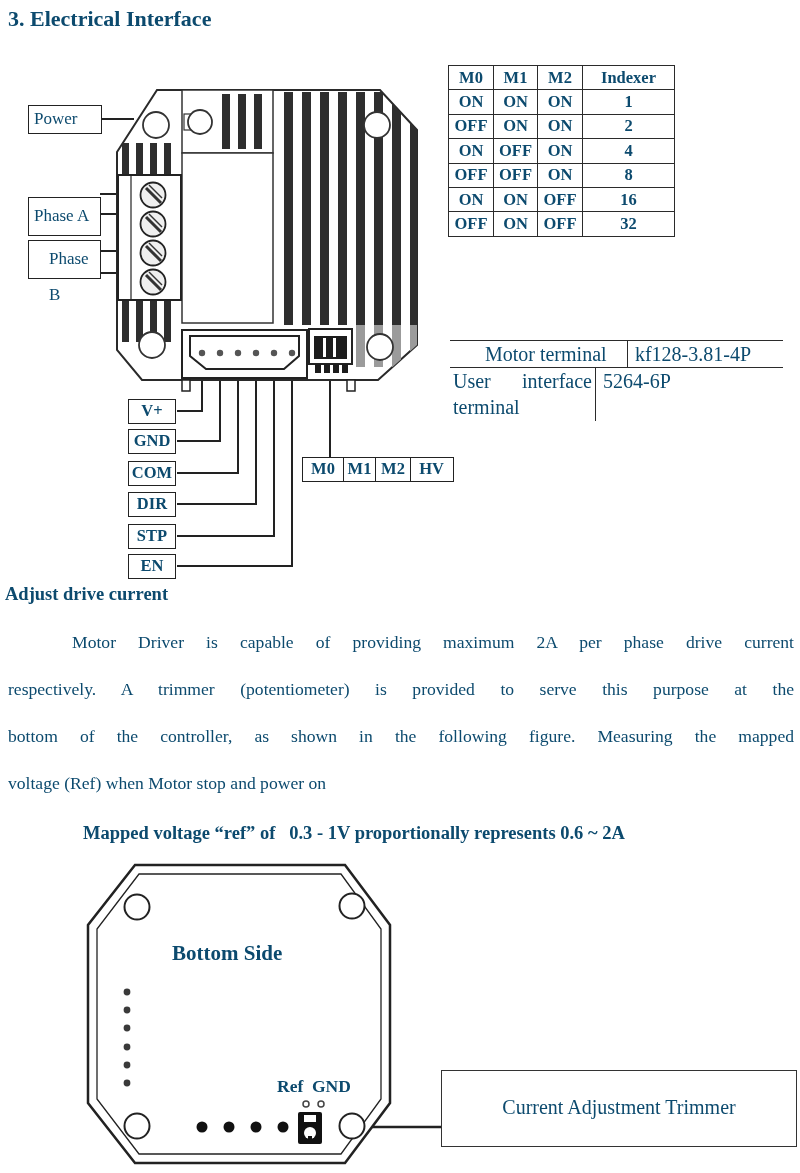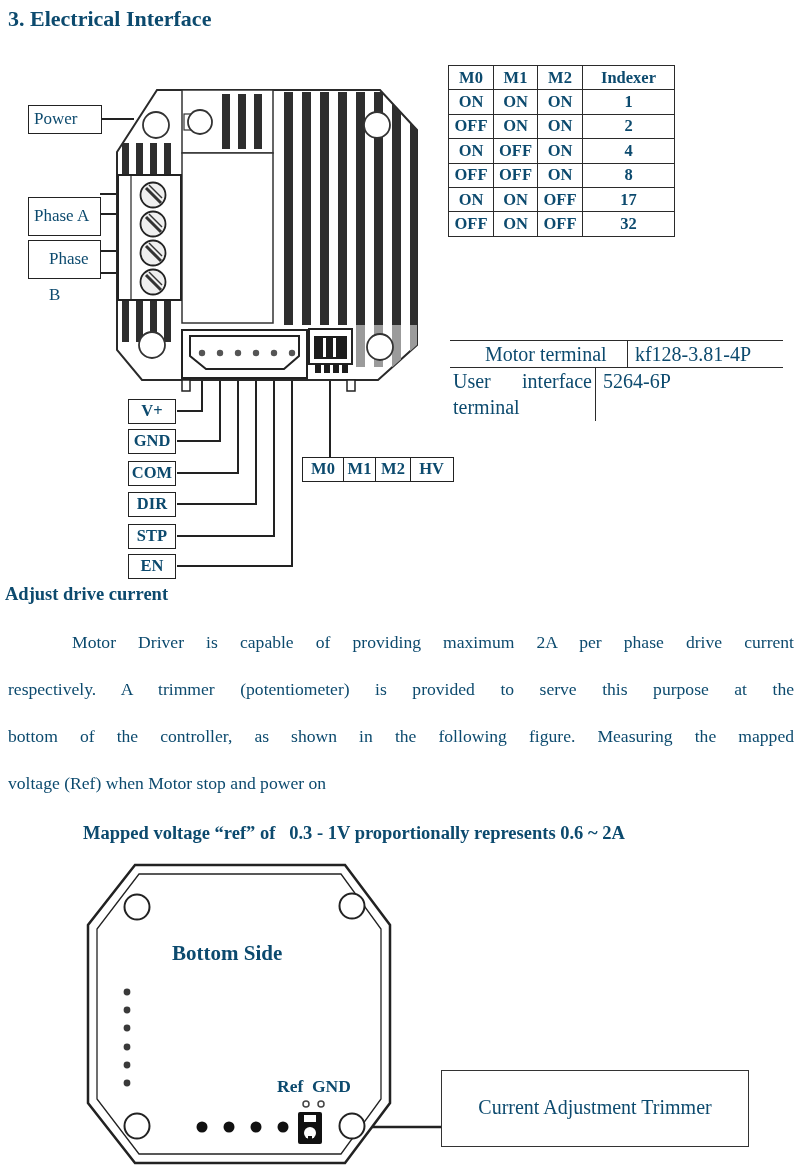--- a/index.html
+++ b/index.html
@@ -40,21 +40,21 @@
   .phaseb{left:28px;top:240px;width:73px;height:39px;line-height:36px;padding-left:20px;}
   .pin{left:128px;width:48px;height:25px;line-height:22px;text-align:center;
        font-weight:bold;font-size:16.5px;border:1.6px solid #222;background:#fff;box-sizing:border-box;}
   .modes{left:302px;top:457px;display:flex;}
   .mcell{border:1.5px solid #222;height:25px;line-height:22px;text-align:center;
          font-weight:bold;font-size:16.5px;background:#fff;box-sizing:border-box;margin-left:-1.5px;}
   .mcell:first-child{margin-left:0;}
   
   .bottomside{left:172px;top:941px;font-size:21px;font-weight:bold;}
   .refgnd{left:277px;top:1076px;font-size:17.5px;font-weight:bold;}
-  .trimbox{left:441px;top:1070px;width:308px;height:77px;border:1.6px solid #333;
+  .trimbox{left:441px;top:1070px;width:356px;height:77px;border:1.6px solid #333;
            box-sizing:border-box;text-align:center;line-height:73px;font-size:20px;background:#fff;}
   svg{position:absolute;}
 </style>
 </head>
 <body>
 
 <div class="page">
 
   <div class="abs title">3. Electrical Interface</div>
 
@@ -221,21 +221,21 @@
     <tr>
       <td>OFF</td>
       <td>OFF</td>
       <td>ON</td>
       <td>8</td>
     </tr>
     <tr>
       <td>ON</td>
       <td>ON</td>
       <td>OFF</td>
-      <td>17</td>
+      <td>16</td>
     </tr>
     <tr>
       <td>OFF</td>
       <td>ON</td>
       <td>OFF</td>
       <td>32</td>
     </tr>
   </tbody>
     </table>
 

